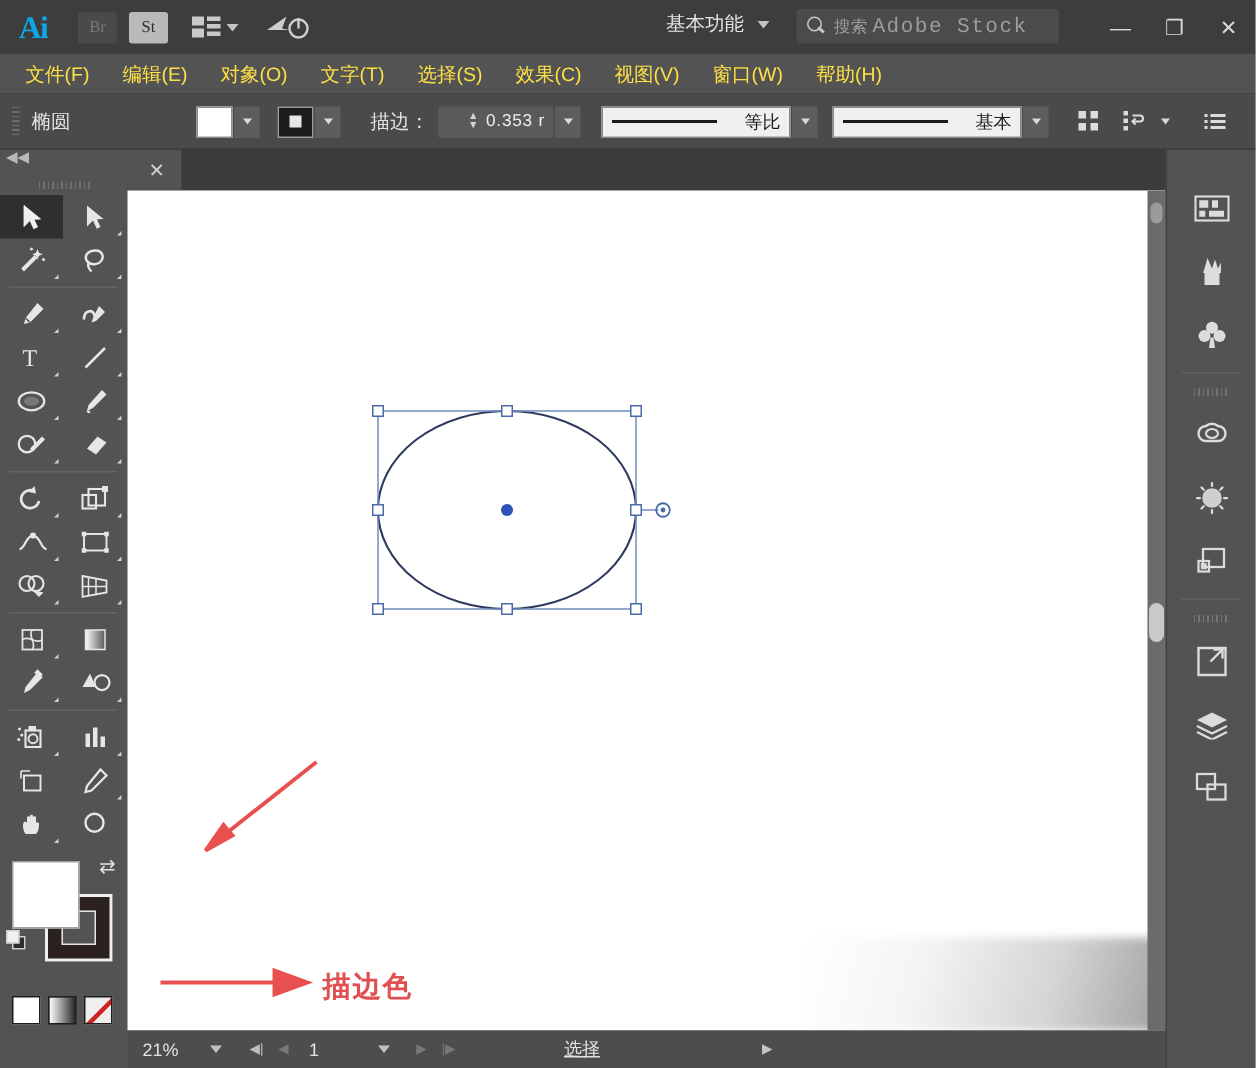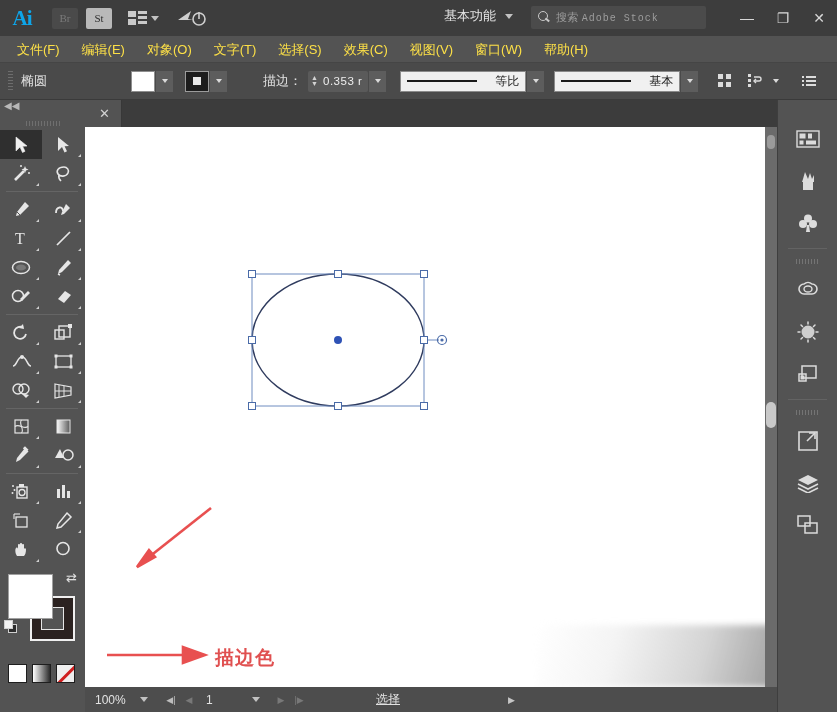--- a/index.html
+++ b/index.html
@@ -84,21 +84,21 @@
   }
   .srch-ic::before {
     content:""; position:absolute; left:0; top:0;
     width:8px;height:8px;border:1.5px solid #c8c8c8;border-radius:50%;
   }
   .srch-ic::after {
     content:""; position:absolute; left:7px; top:8px;
     width:5px;height:1.5px;background:#c8c8c8;transform:rotate(42deg);
   }
   .srch-ph { font-size: 11px; color: #9d9d9d; letter-spacing: .2px;}
-  .srch-ph .stk { font-family:"Liberation Mono", monospace; font-size:10px; letter-spacing:1px; }
+  .srch-ph .stk { font-family:"Liberation Mono", monospace; font-size:14px; letter-spacing:1px; }
 
   .winbtns {
     position: absolute; right: 0; top: 0;
     display: flex; height: 36px;
   }
   .winbtn {
     width: 36px; height: 36px;
     display: flex; align-items: center; justify-content: center;
     font-size: 14px; color: #d8d8d8;
   }
@@ -374,23 +374,23 @@
 
   <div style="display:flex;align-items:center;margin-left:12px;">
     <div class="swatch-stroke">
         <i></i>
       </div>
     <div class="dd-btn">
         <span class="chev"></span>
       </div>
   </div>
 
-  <div class="cb-label" style="margin-left:36px;">描边：</div>
-
-  <div class="stroke-num" style="margin-left:6px;">
+  <div class="cb-label" style="margin-left:20px;">描边：</div>
+
+  <div class="stroke-num" style="margin-left:6px;padding-left:17px;">
     <span class="spin">▲<br>▼</span>
     <span class="num-val">0.353 r</span>
   </div>
   <div class="dd-btn">
       <span class="chev"></span>
     </div>
 
   <div class="profile-box" style="margin-left:14px;">
     <span class="profile-line"></span>
     <span class="profile-txt">等比</span>
@@ -738,21 +738,21 @@
 
   <div class="vscroll">
     <div class="thumb"></div>
     <div class="thumb2"></div>
   </div>
 </div>
 
 <div class="anno" style="left:215px; top:645px; position:absolute; z-index:5;">描边色</div>
 
 <div class="statusbar">
-  <span class="sb-zoom">100%</span>
+  <span class="sb-zoom">21%</span>
   <span class="chev" style="margin-right:14px;"></span>
   <span class="sb-arrow">◀|</span>
   <span class="sb-arrow dim">◀</span>
   <span class="sb-page">1</span>
   <span class="chev" style="margin-right:12px;"></span>
   <span class="sb-arrow dim">▶</span>
   <span class="sb-arrow dim">|▶</span>
   <span class="sb-status">选择</span>
   <span class="sb-tri">▶</span>
 </div>

